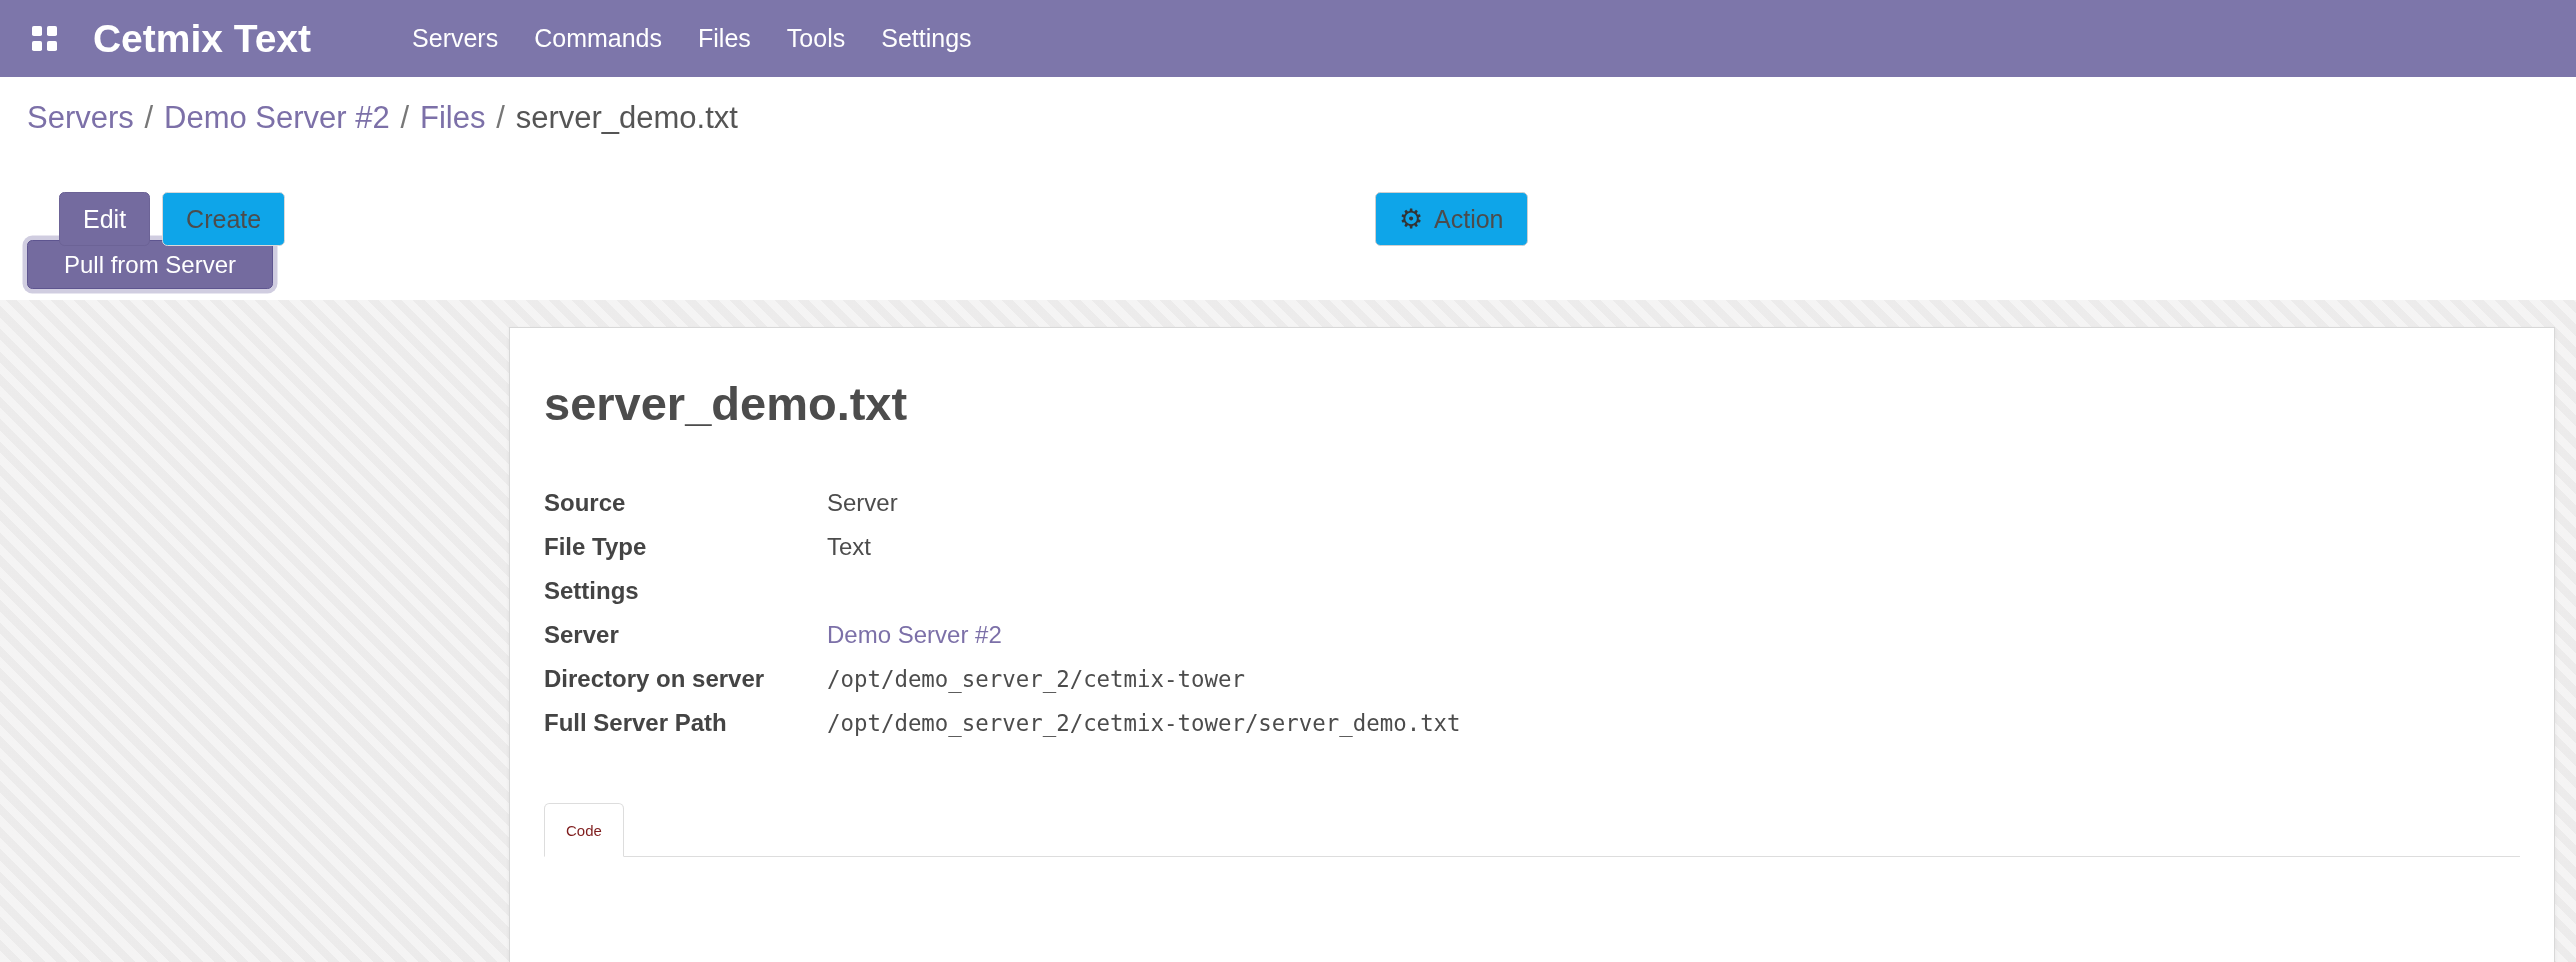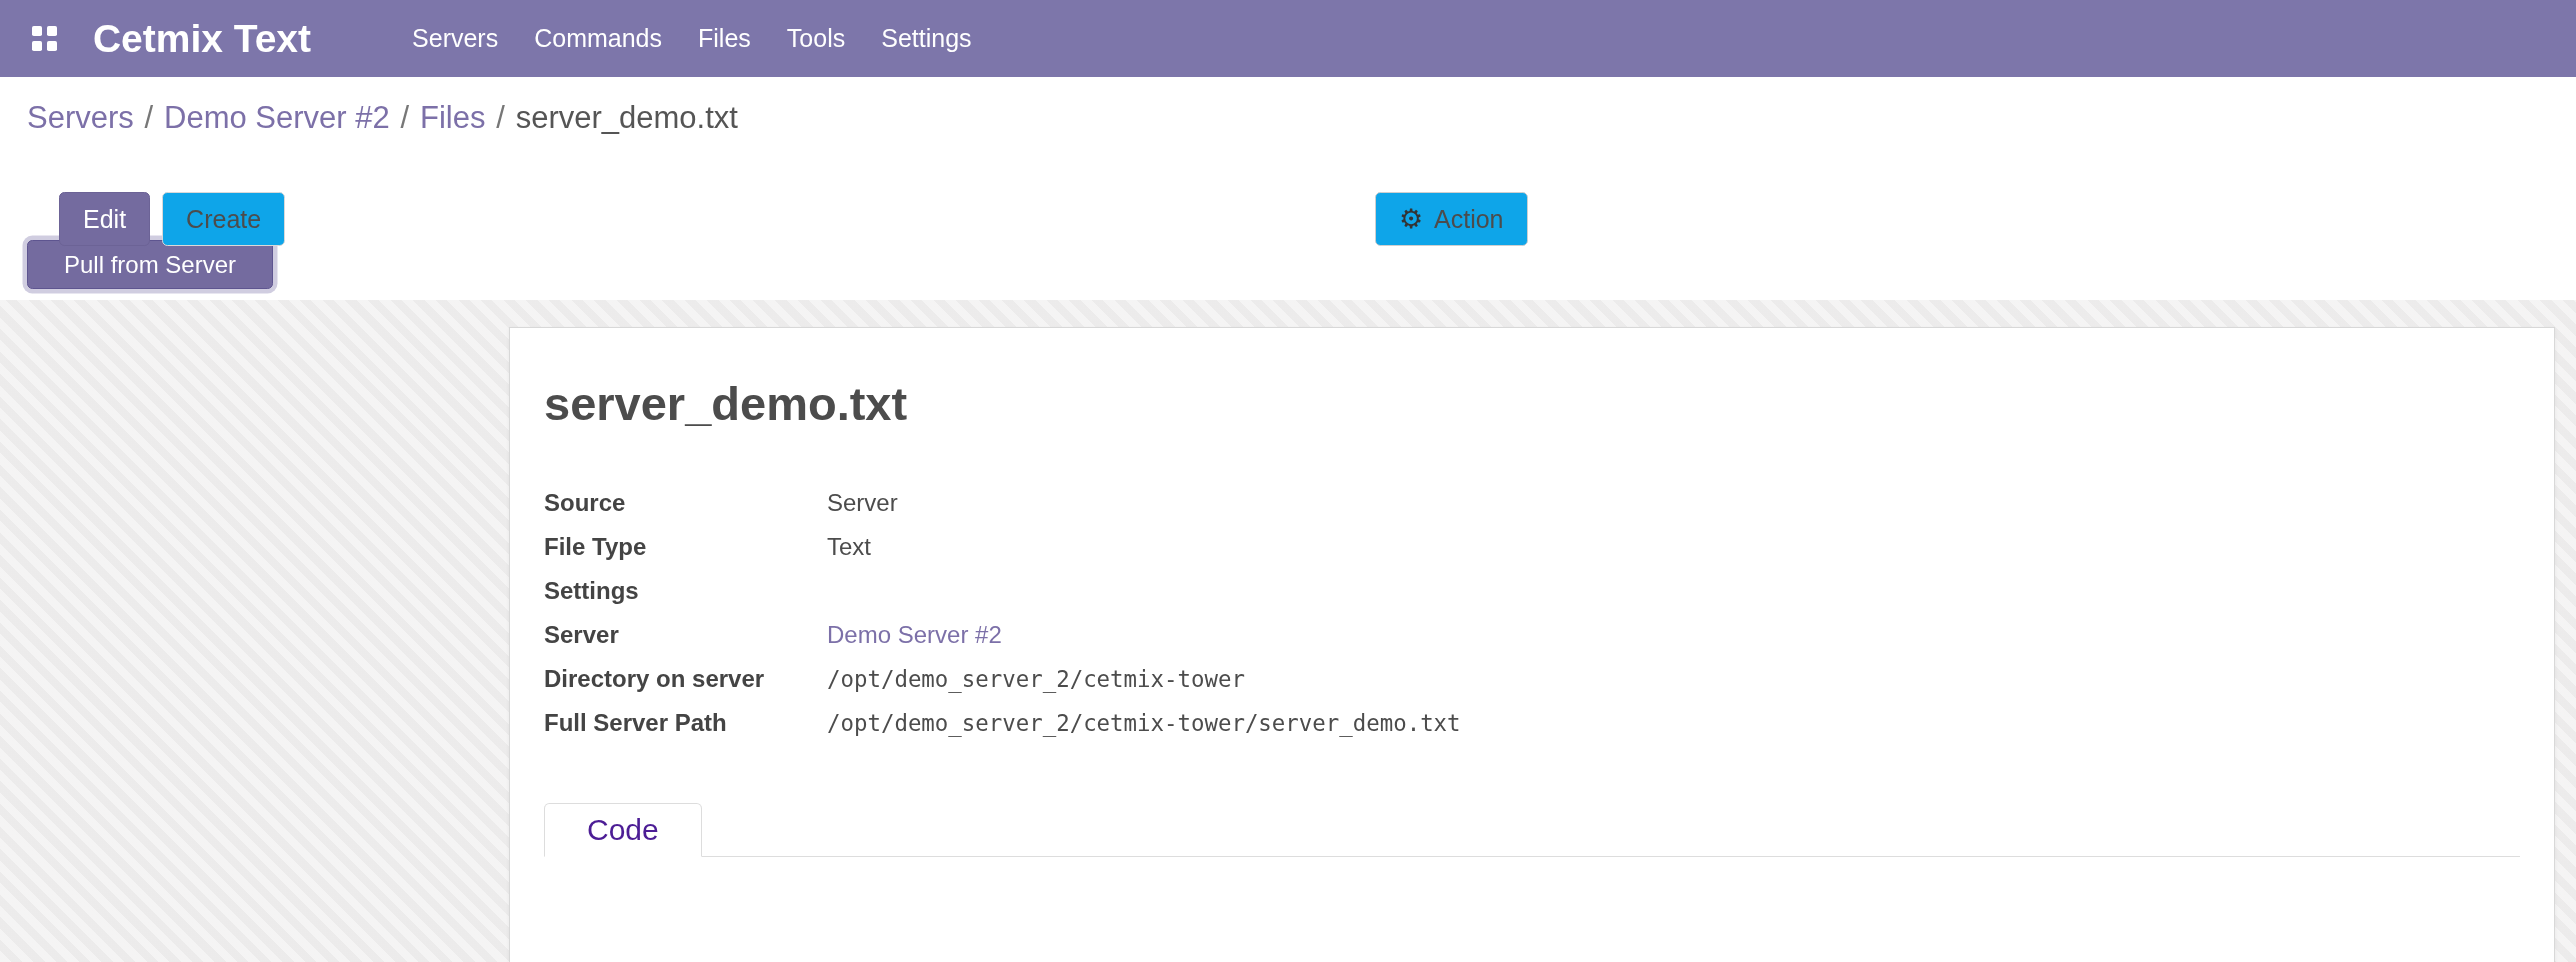--- a/index.html
+++ b/index.html
@@ -58,22 +58,22 @@
   .group-right .field-row:nth-child(2) .field-value,
   .group-right .field-row:nth-child(3) .field-value { border-left:0.9px solid #ccc; }
   .value-link { color:#7c70a8; text-decoration:none; cursor:pointer; }
   .mono { font-family:"DejaVu Sans Mono", monospace; font-size:22.4px; }
   .checkbox { width:23px; height:23px; background:#ececec; border:0.9px solid #c8c8c8; border-radius:4.5px; display:inline-block; }
   .tag { display:inline-flex; align-items:center; height:32px; padding:0 16px; border:1.8px solid #555;
          border-radius:18px; font-size:21.5px; color:#4c4c4c; background:#fff; }
 
   .notebook { margin-top:57px; }
   .tabs { border-bottom:0.9px solid #ddd; display:flex; }
-  .tab { position:relative; top:0.9px; padding:0 42px; height:54px; display:inline-flex; align-items:center;
-         font-size:30px; color:#4c1d95; background:#fff; cursor:pointer;
+  .tab { position:relative; top:0.9px; padding:0 21px; height:54px; display:inline-flex; align-items:center;
+         font-size:15px; color:#7f1d1d; background:#fff; cursor:pointer;
          border:0.9px solid transparent; border-bottom:none; border-radius:5.4px 5.4px 0 0; }
   .tab.active { border-color:#ddd; border-bottom:0.9px solid #fff; }
   .tab-content { height:269px; background:#fff; }
 </style>
 </head>
 <body>
 
 <div class="screen">
 
   <nav class="navbar">

